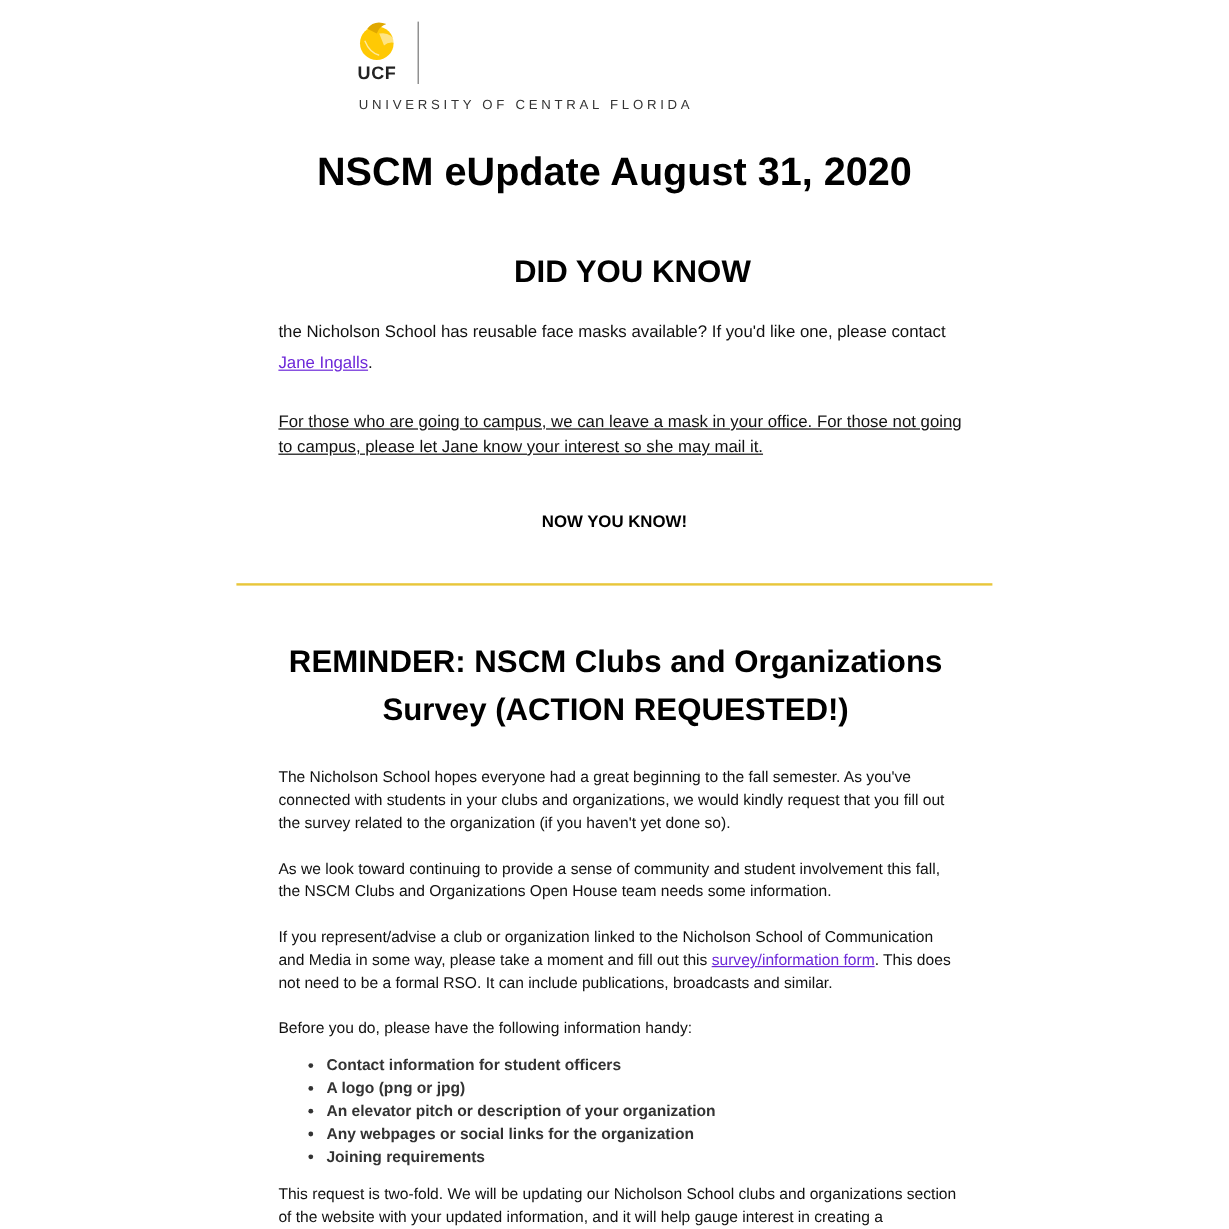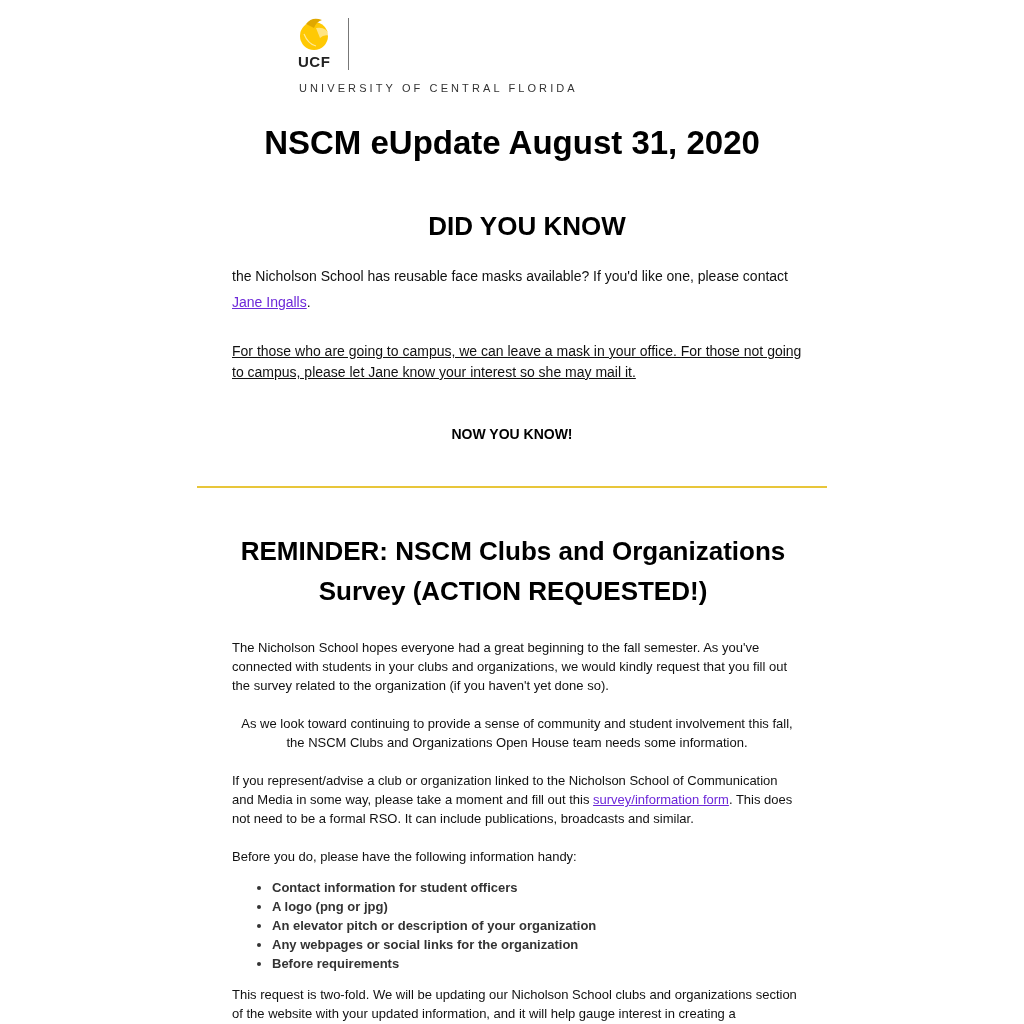--- a/index.html
+++ b/index.html
@@ -15,21 +15,21 @@
   h2.dyk { position: absolute; left: 0; width: 1024px; top: 196px; margin: 15px; text-align: center; font-size: 26px; font-weight: bold; color: #000; }
   .p { position: absolute; left: 232px; width: 570px; font-size: 14px; color: #111; }
   .p1 { top: 263px; line-height: 26px; }
   .p2 { top: 341px; line-height: 21px; text-decoration: underline; }
   a.lnk { color: #6d28d9; text-decoration: underline; }
   .nyk { position: absolute; left: 0; width: 1024px; top: 426px; text-align: center; font-size: 14px; font-weight: bold; color: #000; }
   .divider { position: absolute; left: 197px; top: 486px; width: 630px; height: 2px; background: #e8c63a; }
   h2.rem { position: absolute; left: 232px; width: 560px; top: 530px; margin: 1px; text-align: center; font-size: 26px; font-weight: bold; line-height: 40px; color: #000; }
   .body { position: absolute; left: 232px; width: 570px; font-size: 13px; line-height: 19px; color: #111; }
   .b1 { top: 638px; }
-  .b2 { top: 714px; text-align: center; }
+  .b2 { top: 714px; }
   .b3 { top: 771px; }
   .b4 { top: 847px; }
   ul.req { position: absolute; left: 232px; top: 878px; margin: 0; padding-left: 40px; font-size: 13px; line-height: 19px; font-weight: bold; color: #333; }
   ul.req li { margin: 0; }
   .b5 { top: 985px; }
 </style>
 </head>
 <body>
 
 <div class="logo">
@@ -61,16 +61,16 @@
 <div class="body b1">The Nicholson School hopes everyone had a great beginning to the fall semester. As you've connected with students in your clubs and organizations, we would kindly request that you fill out the survey related to the organization (if you haven't yet done so).</div>
 <div class="body b2">As we look toward continuing to provide a sense of community and student involvement this fall, the NSCM Clubs and Organizations Open House team needs some information.</div>
 <div class="body b3"><span>If you represent/advise a club or organization linked to the Nicholson School of Communication and Media in some way, please take a moment and fill out this </span><a class="lnk" href="#">survey/information form</a><span>. This does not need to be a formal RSO. It can include publications, broadcasts and similar.</span></div>
 <div class="body b4">Before you do, please have the following information handy:</div>
 
 <ul class="req">
   <li>Contact information for student officers</li>
   <li>A logo (png or jpg)</li>
   <li>An elevator pitch or description of your organization</li>
   <li>Any webpages or social links for the organization</li>
-  <li>Before requirements</li>
+  <li>Joining requirements</li>
 </ul>
 
 <div class="body b5">This request is two-fold. We will be updating our Nicholson School clubs and organizations section of the website with your updated information, and it will help gauge interest in creating a</div>
 
 </body></html>

